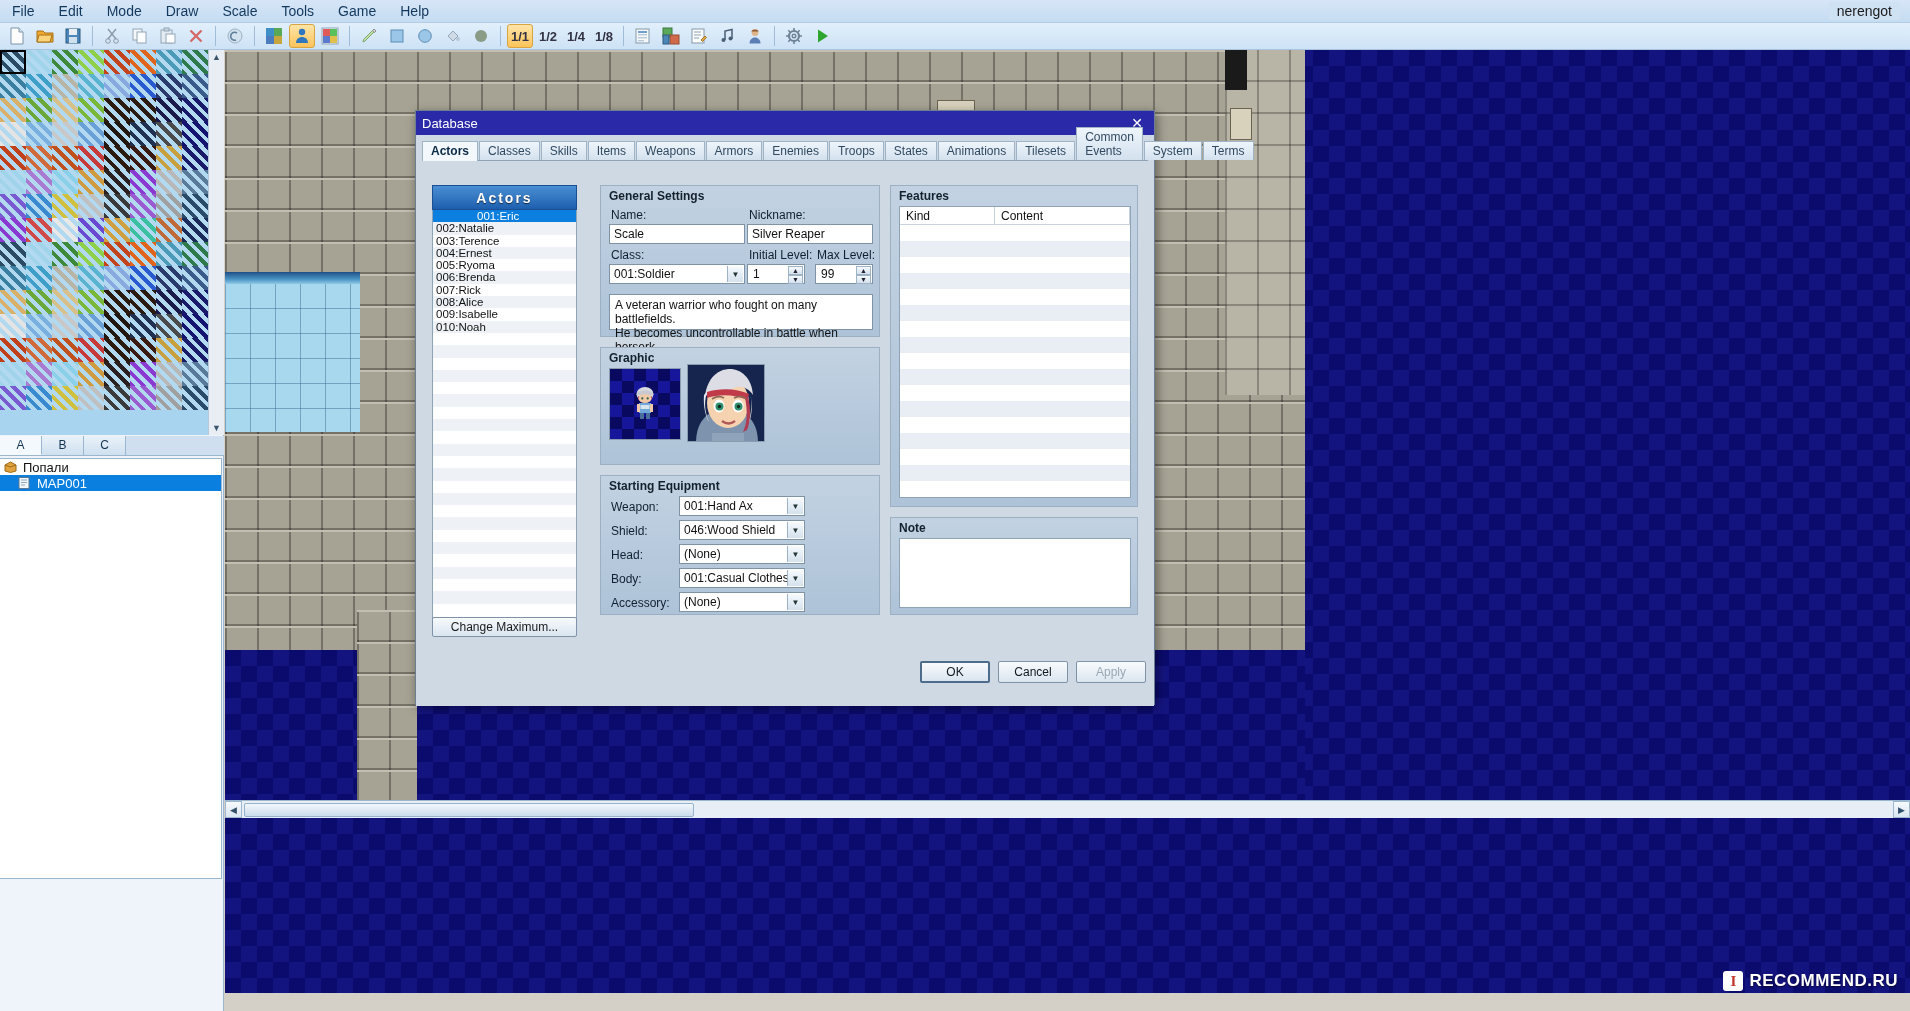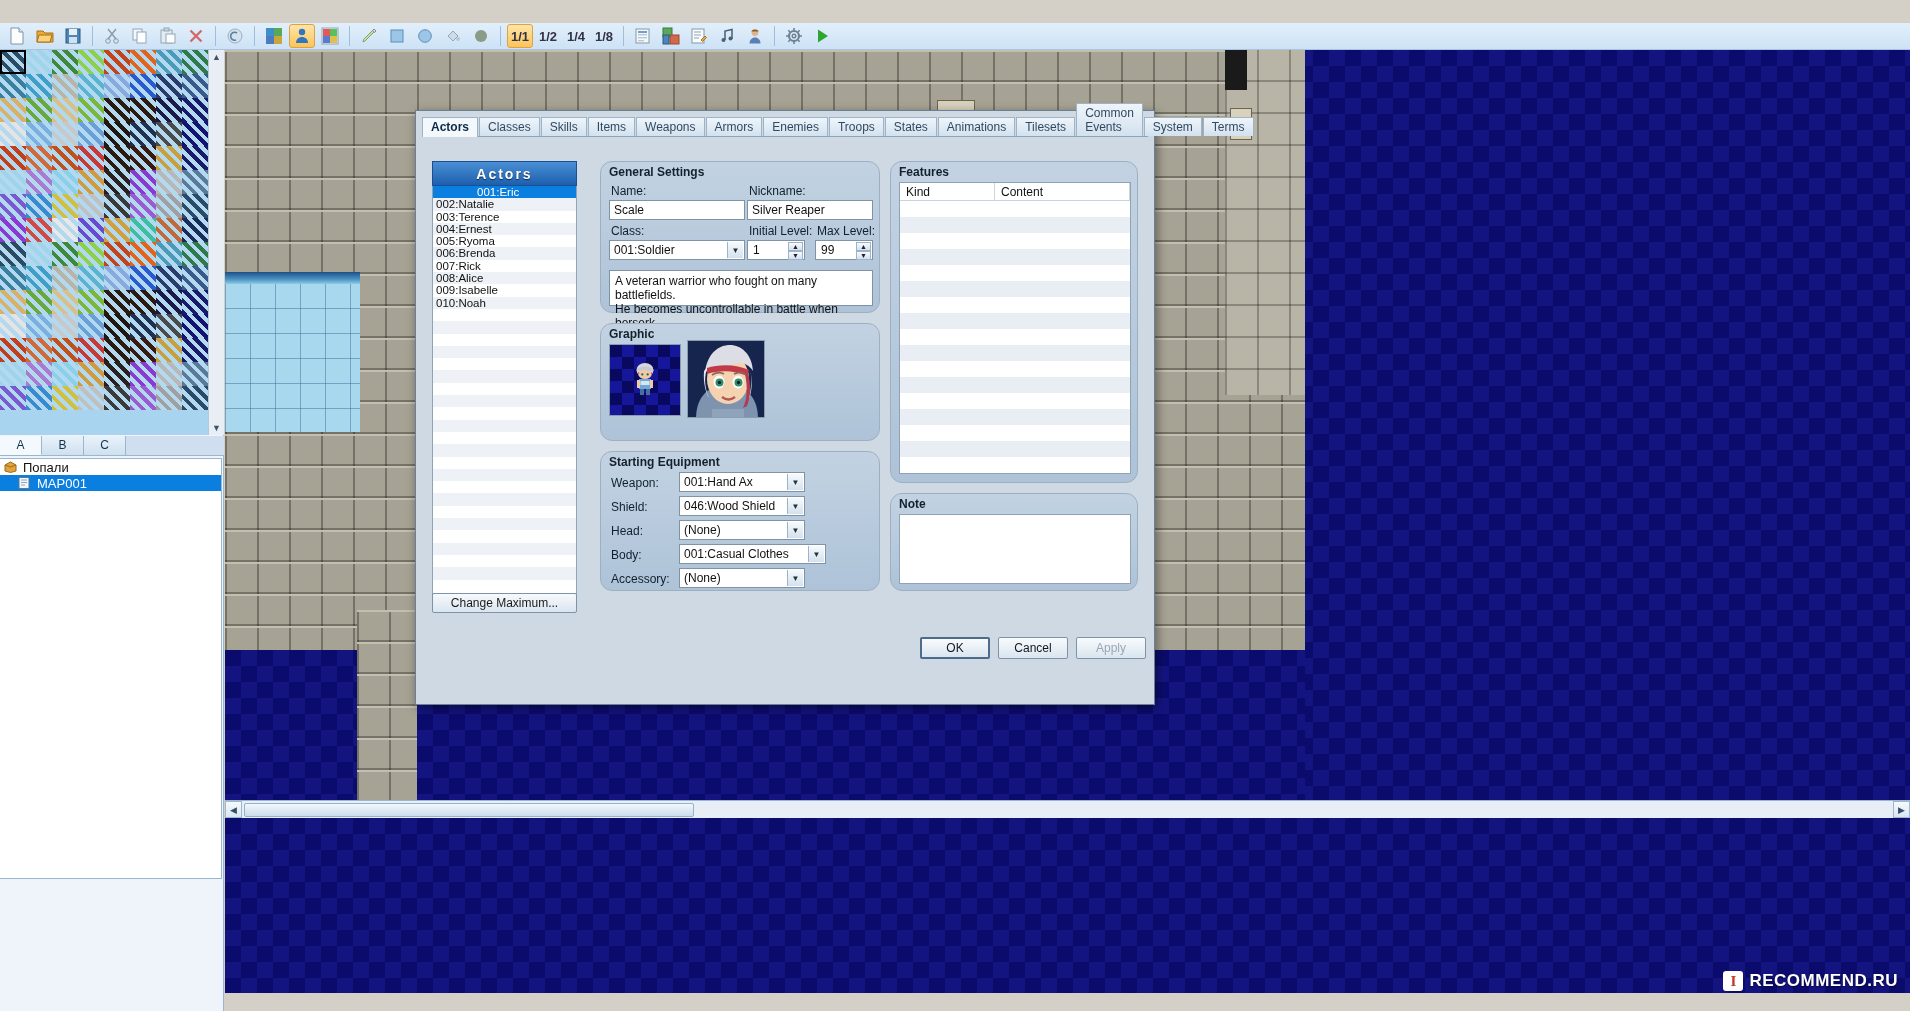--- a/index.html
+++ b/index.html
@@ -206,21 +206,21 @@
     position:absolute; left:10px; top:450px; width:145px; height:20px;
     font-size:12px; color:#1a1a1a;
     background:linear-gradient(#f7fafd,#dae5ef);
     border:1px solid #7e93a8; border-radius:2px;
     display:flex; align-items:center; justify-content:center;
   }
 
   
   .gbox {
     position:absolute; background:linear-gradient(#c2d2e2,#aec3d8);
-    border:1px solid #9db0c2; border-radius:12px;padding-left:28px;
+    border:1px solid #9db0c2; border-radius:0;padding-left:28px;
   }
   .gbox > .gtitle {
     position:absolute; left:8px; top:3px; font-size:12px; font-weight:bold; color:#14212c;
   }
   .lbl { position:absolute; font-size:12px; color:#102030; }
   .tfield {
     position:absolute; background:#fff; border:1px solid #7f93a7;
     font-size:12px; color:#111; padding:2px 4px; display:flex; align-items:center;
   }
   .combo {
@@ -281,20 +281,31 @@
     font-size:12px; color:#101820; display:flex; align-items:center; justify-content:center;
   }
   .dbtn.default { border:2px solid #4d6b8a; }
   .dbtn.disabled { color:#9aa8b4; }
 </style>
 </head>
 <body>
 
 <div id="app">
 
+  <div class="menubar">
+    <div class="menu-item">File</div>
+    <div class="menu-item">Edit</div>
+    <div class="menu-item">Mode</div>
+    <div class="menu-item">Draw</div>
+    <div class="menu-item">Scale</div>
+    <div class="menu-item">Tools</div>
+    <div class="menu-item">Game</div>
+    <div class="menu-item">Help</div>
+    <div class="user-chip">nerengot</div>
+  </div>
 
   <div class="toolbar">
 
     <div class="tb-btn">
       <svg class="tb-ico" viewBox="0 0 18 18">
           <path d="M3 1h8l4 4v12H3z" fill="#fdfdfd" stroke="#7d93a8"></path>
           <path d="M11 1v4h4" fill="#dbe7f2" stroke="#7d93a8"></path>
         </svg>
     </div>
     <div class="tb-btn">
@@ -644,20 +655,24 @@
 
   <div class="hscroll">
     <div class="hs-arrow">◀</div>
     <div class="hs-thumb" style="width:450px;"></div>
     <div style="flex:1"></div>
     <div class="hs-arrow">▶</div>
   </div>
   <div class="bottomfill"></div>
 
   <div class="dialog">
+    <div class="dlg-title">
+      <span>Database</span>
+      <span class="dlg-close">✕</span>
+    </div>
 
     <div class="dlg-body">
 
       <div class="tabstrip">
         <div class="tab on">Actors</div>
         <div class="tab">Classes</div>
         <div class="tab">Skills</div>
         <div class="tab">Items</div>
         <div class="tab">Weapons</div>
         <div class="tab">Armors</div>
@@ -806,21 +821,21 @@
             <span class="arrow">▼</span>
           </div>
 
           <div class="lbl" style="left:10px; top:72px;">Head:</div>
           <div class="combo" style="left:78px; top:68px; width:126px; height:20px;">
             <span>(None)</span>
             <span class="arrow">▼</span>
           </div>
 
           <div class="lbl" style="left:10px; top:96px;">Body:</div>
-          <div class="combo" style="left:78px; top:92px; width:147px; height:20px;">
+          <div class="combo" style="left:78px; top:92px; width:126px; height:20px;">
             <span>001:Casual Clothes</span>
             <span class="arrow">▼</span>
           </div>
 
           <div class="lbl" style="left:10px; top:120px;">Accessory:</div>
           <div class="combo" style="left:78px; top:116px; width:126px; height:20px;">
             <span>(None)</span>
             <span class="arrow">▼</span>
           </div>
         </div>

